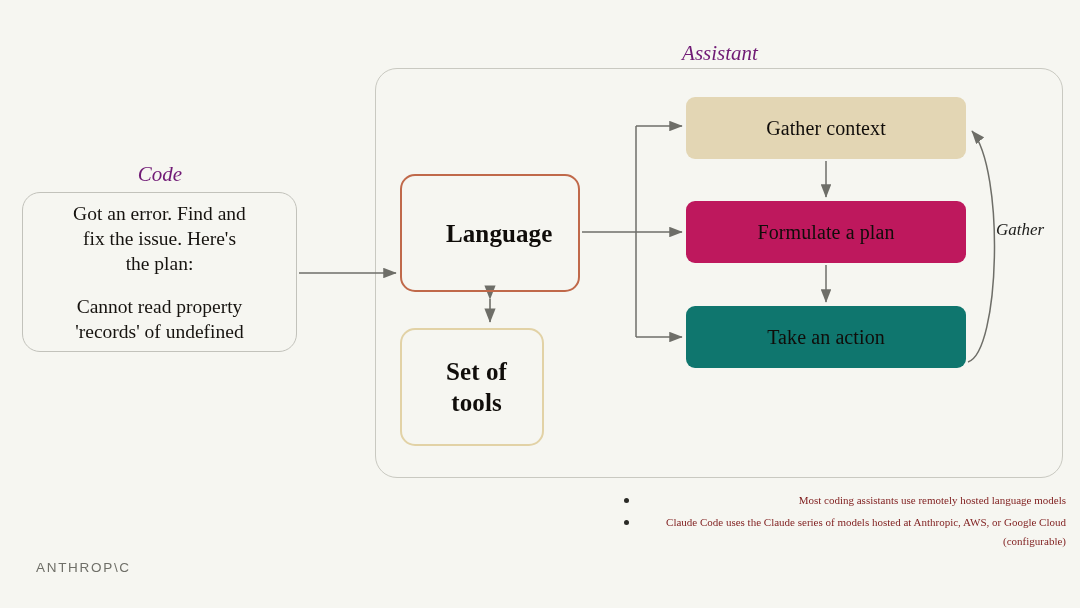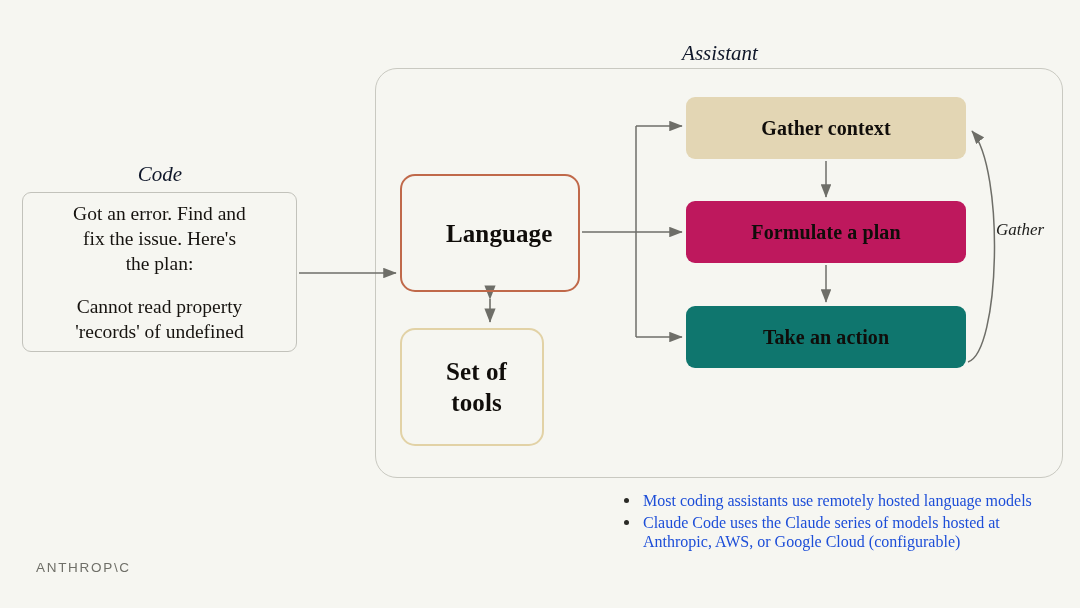--- a/index.html
+++ b/index.html
@@ -29,21 +29,21 @@
     height: 608px;
     pointer-events: none;
   }
 
   
   .caption {
     position: absolute;
     font-family: "Liberation Serif", serif;
     font-style: italic;
     font-size: 21px;
-    color: #0f172a;
+    color: #701a75;
     white-space: nowrap;
   }
   #task-caption {
     left: 0;
     top: 162px;
     width: 320px;
     text-align: center;
   }
   #assistant-caption {
     left: 375px;
@@ -66,21 +66,21 @@
   }
 
   
   #task-box {
     position: absolute;
     left: 22px;
     top: 192px;
     width: 275px;
     height: 160px;
     border: 1.3px solid #c2c2bb;
-    border-radius: 9px;
+    border-radius: 18px;
     box-sizing: border-box;
     display: flex;
     flex-direction: column;
     align-items: center;
     justify-content: center;
     padding: 6px 12px;
   }
   #task-box .line {
     font-size: 19.5px;
     line-height: 25px;
@@ -127,21 +127,21 @@
   .filled-box {
     position: absolute;
     left: 686px;
     width: 280px;
     height: 62px;
     border-radius: 9px;
     box-sizing: border-box;
     display: flex;
     align-items: center;
     justify-content: center;
-    font-weight: bold;
+    font-weight: normal;
     font-size: 20px;
     color: #100d0a;
     letter-spacing: 0.1px;
   }
   #gather-context-box   { top: 97px;  background: #e3d6b4; }
   #formulate-plan-box   { top: 201px; background: #cc9270; }
   #take-action-box      { top: 306px; background: #bc6a4e; }
 
   
   #iterate-label {
@@ -162,24 +162,25 @@
     width: 448px;
   }
   #notes ul {
     margin: 0;
     padding: 0;
     list-style: none;
   }
   #notes li {
     position: relative;
     padding-left: 25px;
-    font-size: 16px;
+    font-size: 11px;
     line-height: 19.5px;
-    color: #1d4ed8;
+    color: #7f1d1d;
     margin-bottom: 2px;
+    text-align: right;
   }
   #notes li .dot {
     position: absolute;
     left: 6px;
     top: 7px;
     width: 5px;
     height: 5px;
     border-radius: 50%;
     background: #2a2a26;
   }

